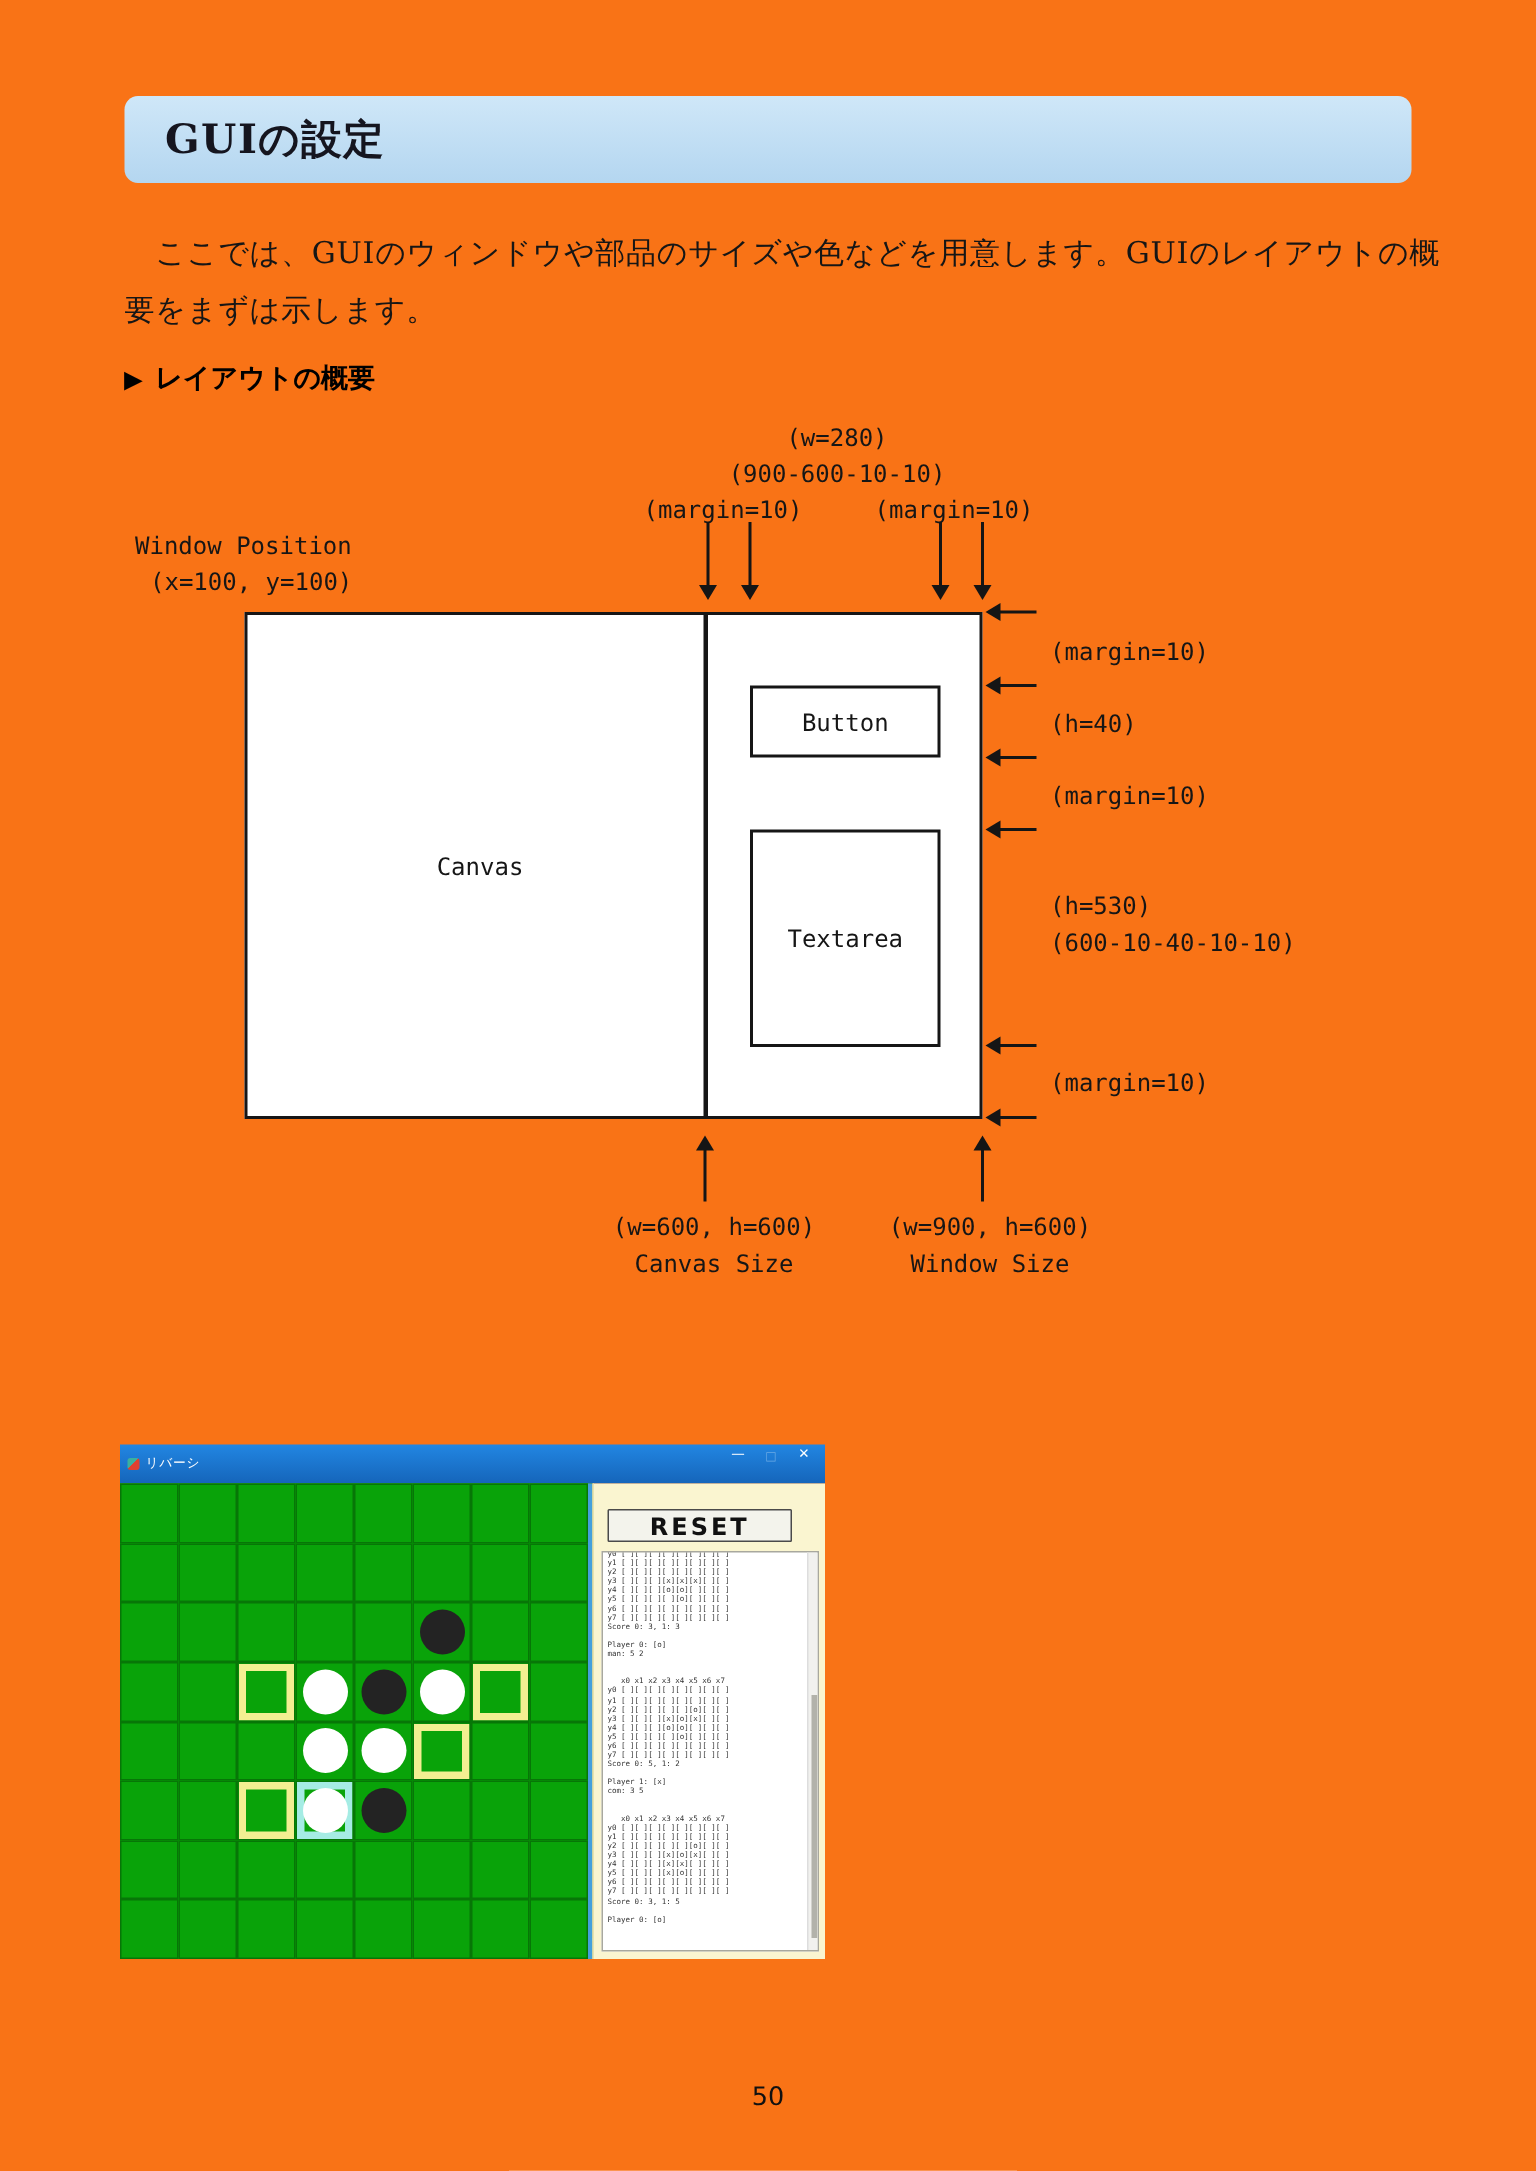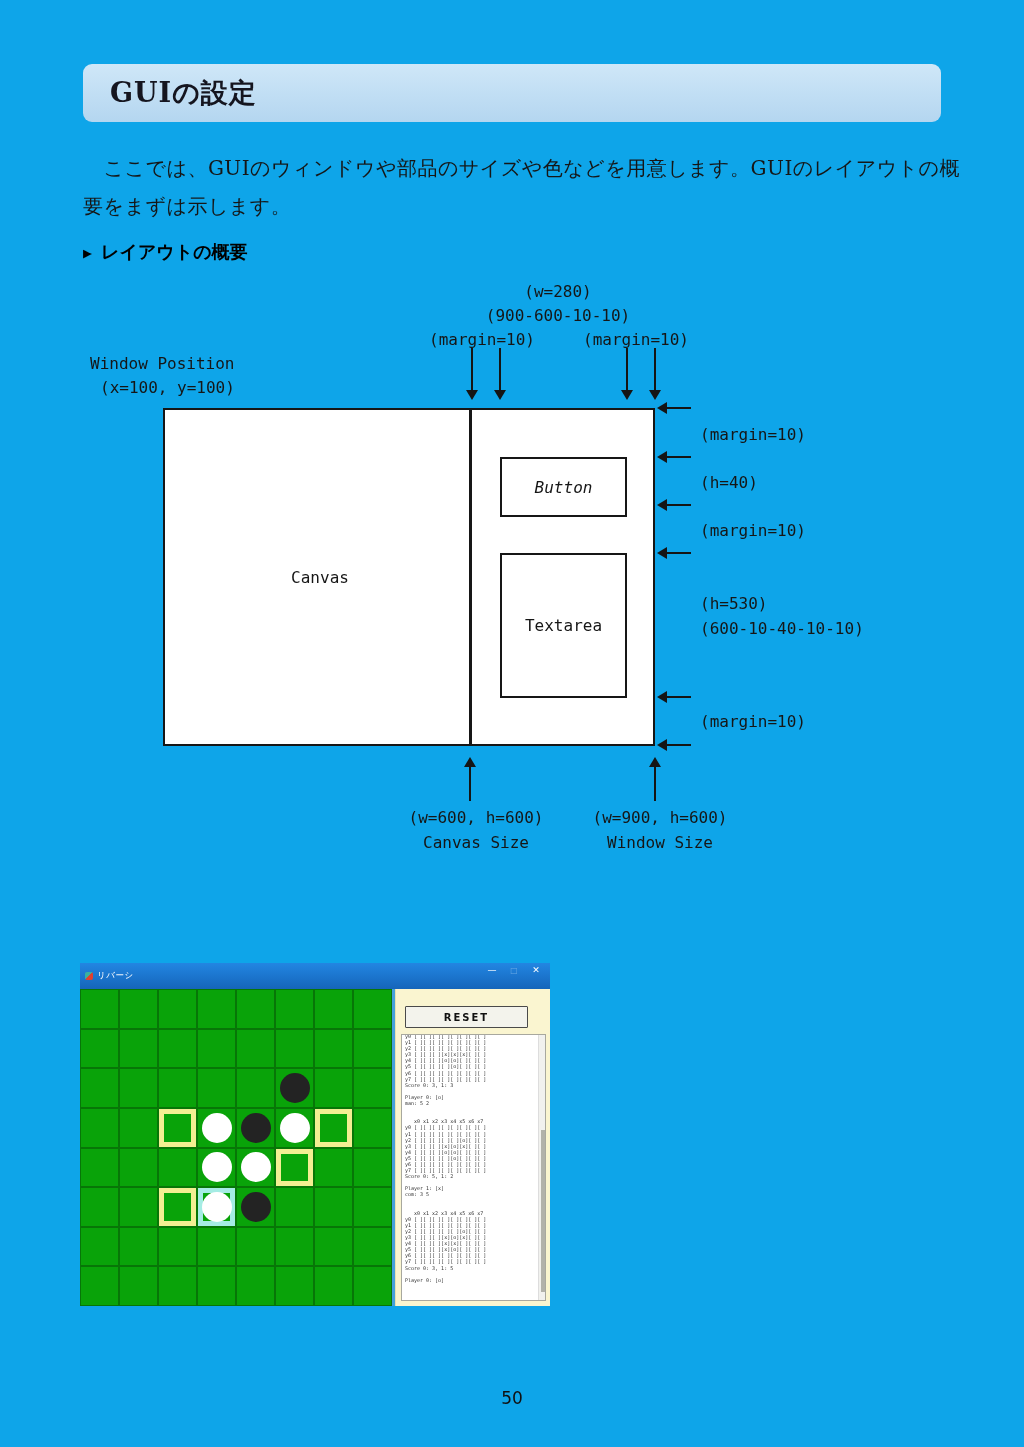--- a/index.html
+++ b/index.html
@@ -1,28 +1,28 @@
 <!DOCTYPE html>
 <html><head>
 <meta charset="utf-8">
 <style>
   * { box-sizing: border-box; margin: 0; padding: 0; }
   body { background:#fff; }
-  .page { position:relative; width:1024px; height:1447px; background:#0ea5e9; overflow:hidden;
+  .page { position:relative; width:1024px; height:1447px; background:#f97316; overflow:hidden;
           font-family:"DejaVu Serif","Liberation Serif",serif; color:#111; }
 
   
   .header-band { position:absolute; left:83px; top:64px; width:858px; height:58px;
     background:linear-gradient(#cfe7f8,#b4d6f0); border-radius:9px;
     display:flex; align-items:center; }
   .header-band .title { margin-left:27px; font-size:27px; font-weight:bold; color:#15151f; letter-spacing:1px; }
 
   
   .body-line { position:absolute; left:83px; width:862px; font-size:20px; line-height:30px; color:#161616; letter-spacing:0.5px; white-space:pre; }
-  .sec-heading { position:absolute; left:83px; font-family:Liberation Mono, monospace;
+  .sec-heading { position:absolute; left:83px; font-family:Liberation Sans, sans-serif;
     font-weight:bold; font-size:18px; color:#000; }
   .sec-heading .marker { font-size:15px; margin-right:9px; }
 
   
   .dlab { position:absolute; font-family:"DejaVu Sans Mono","Liberation Mono",monospace;
           font-size:16px; color:#161616; white-space:pre; }
   .dlab.c { transform:translateX(-50%); }
   .rect { position:absolute; border:2.5px solid #161616; background:#fff; }
   .rect.lbl { display:flex; align-items:center; justify-content:center;
       font-family:"DejaVu Sans Mono","Liberation Mono",monospace; font-size:16px; color:#161616; }
@@ -61,21 +61,21 @@
   .cell.hl-y { box-shadow:inset 0 0 0 5px #f3ef92; }
   .cell.hl-c { box-shadow:inset 0 0 0 5px #a5ece4; }
   .piece { position:absolute; left:50%; top:50%; width:30px; height:30px; border-radius:50%;
      transform:translate(-50%,-50%); }
   .piece.black { background:#232323; }
   .piece.white { background:#ffffff; }
   .gpanel { position:relative; flex:1; background:#faf5d0; border-left:1px solid #e8e3ae; }
   .reset-btn { position:absolute; left:9px; right:22px; top:17px; height:22px;
      background:linear-gradient(#fbfbf7,#ededе6); background-color:#f3f3ec; border:1.5px solid #4a4a4a; border-radius:1px;
      display:flex; align-items:center; justify-content:center;
-     font-weight:bold; font-size:10px; letter-spacing:2px; color:#111; }
+     font-weight:bold; font-size:16px; letter-spacing:2px; color:#111; }
   .glog-wrap { position:absolute; left:5px; right:4px; top:45px; bottom:5px;
      background:#fff; border:1px solid #a8a89e; overflow:hidden; }
   .glog { font-family:"DejaVu Sans Mono","Liberation Mono",monospace; font-size:5px; line-height:6.1px;
      white-space:pre; color:#333; margin:-2px 0 0 3px; }
   .gscrollbar { position:absolute; right:0; top:0; bottom:0; width:7px; background:#f1f1ee; border-left:1px solid #ddd; }
   .gthumb { position:absolute; left:1.5px; width:4px; top:36%; height:61%; background:#b2b2aa; }
 
   .page-number { position:absolute; left:0; top:1388px; width:100%; text-align:center;
      font-family:"DejaVu Sans","Liberation Sans",sans-serif; font-size:17px; color:#111; }
 </style>
@@ -118,21 +118,21 @@
         <div class="head"></div>
       </div>
     <div class="arr down" style="left:649px; top:348px; height:52px;">
         <div class="stem"></div>
         <div class="head"></div>
       </div>
 
     <div class="rect" style="left:163px; top:408px; width:492px; height:338px;"></div>
     <div class="divider" style="left:469px; top:408px; width:2.5px; height:338px;"></div>
     <div class="dlab c" style="left:320px; top:568px;">Canvas</div>
-    <div class="rect lbl" style="left:500px; top:457px; width:127px; height:60px;font-style:italic;">
+    <div class="rect lbl" style="left:500px; top:457px; width:127px; height:48px;">
       <span>Button</span>
     </div>
     <div class="rect lbl" style="left:500px; top:553px; width:127px; height:145px;">
       <span>Textarea</span>
     </div>
 
     <div class="arr left" style="left:657px; top:402px; width:34px;">
         <div class="stem"></div>
         <div class="head"></div>
       </div>

